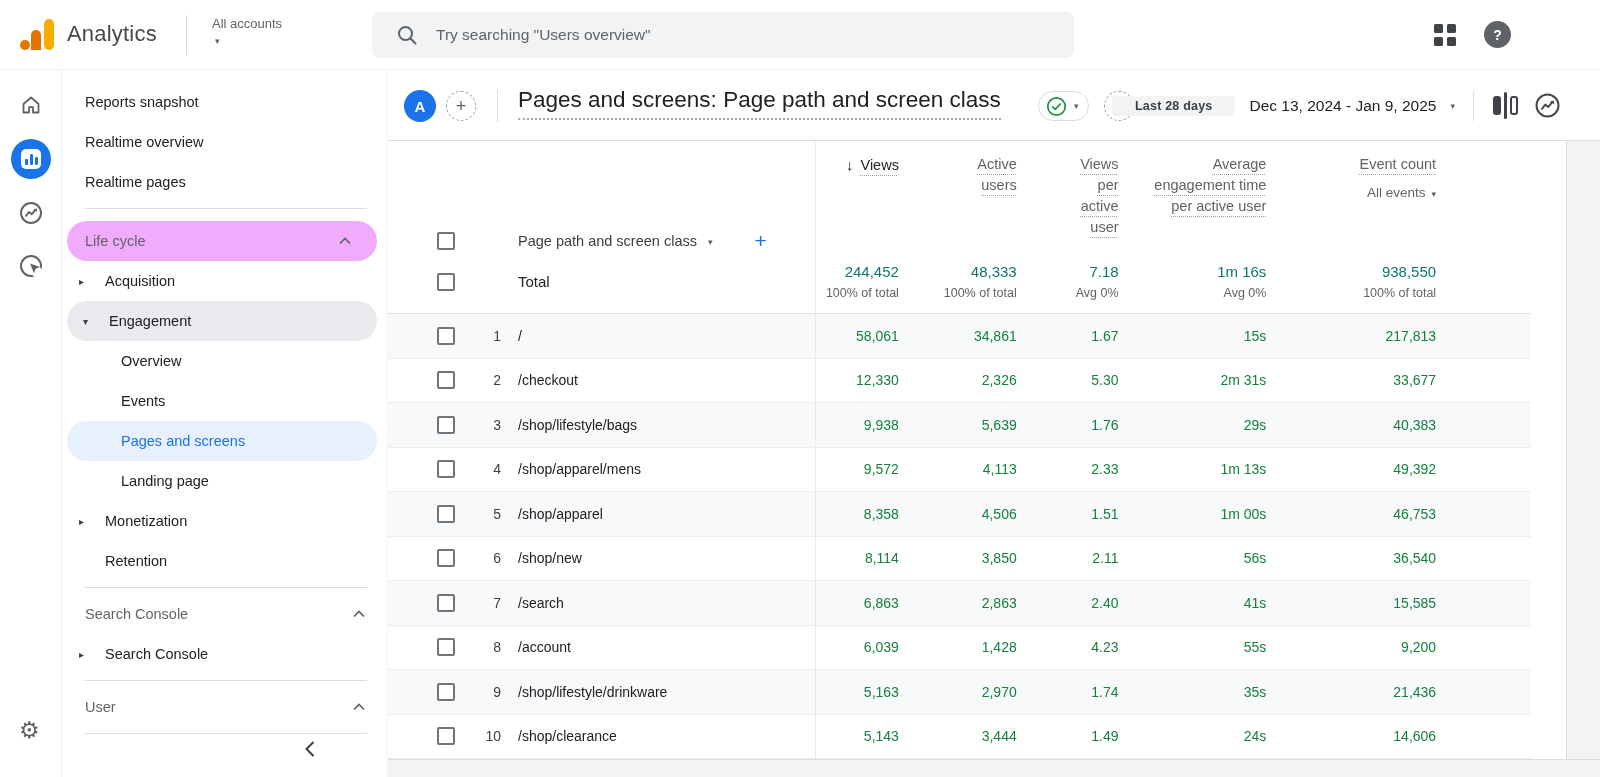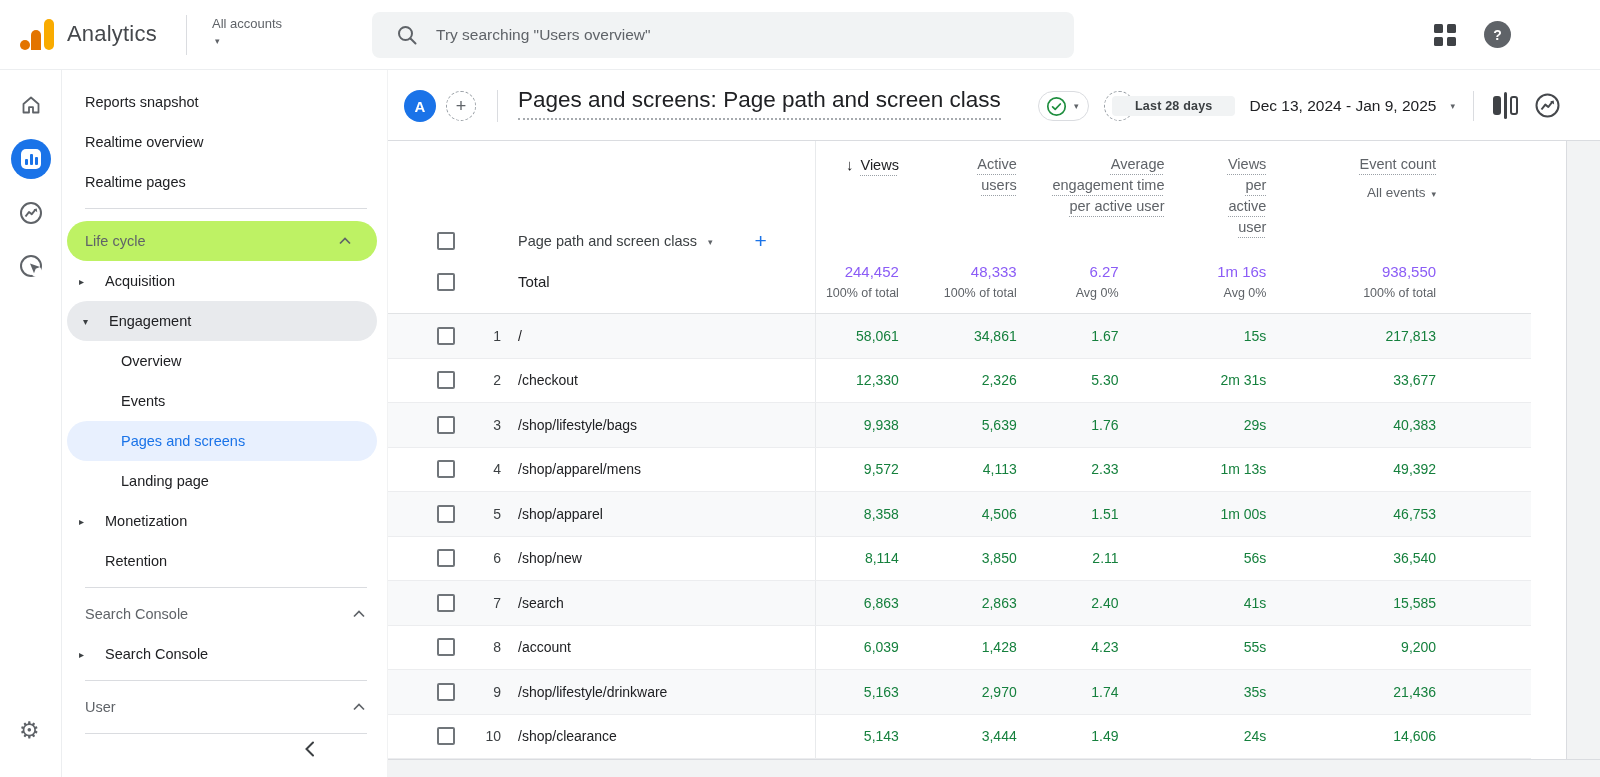--- a/index.html
+++ b/index.html
@@ -40,21 +40,21 @@
   .nav-item,.nav-header{height:40px;display:flex;align-items:center;position:relative;cursor:pointer}
   .nav-item.l1{padding-left:22px}
   .nav-item.l2{padding-left:16px}
   .nav-item.l2 .tri{width:26px;flex:none;font-size:10px;color:#3c4043}
   .nav-item.l2 .tri.r::before{content:"▸"}
   .nav-item.l2 .tri.d::before{content:"▾"}
   .nav-item.l2.noarrow{padding-left:42px}
   .nav-item.l3{padding-left:58px}
   .nav-header{padding-left:22px;color:#5f6368}
   .chev-up{position:absolute;right:22px;top:16px}
-  .pill-head{background:#bef264;border-radius:20px;margin:12px 10px 0 4px;padding-left:18px}
+  .pill-head{background:#f0abfc;border-radius:20px;margin:12px 10px 0 4px;padding-left:18px}
   .pill-head .chev-up{right:26px}
   .pill-item{background:#e8eaed;border-radius:20px;margin:0 10px 0 4px;padding-left:12px}
   .pill-sel{background:#e8f0fe;border-radius:20px;margin:0 10px 0 4px;padding-left:54px;color:#1a73e8}
   .nav-div{border-top:1px solid #dadce0;margin:6px 20px 6px 22px}
   .collapse-btn{position:absolute;left:238px;bottom:16px;width:22px;height:22px;cursor:pointer}
 
   
   .rpt-header{position:absolute;left:388px;top:70px;width:1212px;height:71px;background:#fff;border-bottom:1px solid #dadce0}
   .avatar{position:absolute;left:16px;top:20px;width:32px;height:32px;border-radius:50%;background:#1a73e8;color:#fff;font-size:15px;font-weight:bold;display:flex;align-items:center;justify-content:center}
   .dash-plus{width:30px;height:30px;border-radius:50%;border:1.5px dashed #9aa0a6;color:#5f6368;font-size:18px;display:flex;align-items:center;justify-content:center;cursor:pointer;background:#fff}
@@ -96,21 +96,21 @@
   .sorted{color:#202124}
   .sort-arrow{color:#202124;margin-right:7px;font-size:15px;text-decoration:none;display:inline-block}
   .sort-arrow::before{content:"↓"}
   .hw{display:inline-block;text-align:right}
   .hw-active{max-width:62px}.hw-vpa{max-width:52px}.hw-avg{max-width:114px}
   .evt-filter{margin-top:7px;color:#5f6368;font-size:13.5px;cursor:pointer;text-align:right}
   .evt-filter .caret{margin-left:6px}
 
   .trow-total{display:flex;width:1143px;height:64px;border-bottom:1px solid #e1e3e5}
   .total-label{margin-left:63px;font-size:15px;color:#202124}
-  .trow-total .mcell .v{font-size:15px;color:#8b5cf6}
+  .trow-total .mcell .v{font-size:15px;color:#0f766e}
   .trow-total .mcell .s{font-size:12.5px;color:#5f6368;margin-top:6px}
 
   .trow{display:flex;width:1143px;height:44.5px;border-bottom:1px solid #ecedef;font-size:14px}
   .trow.stripe{background:#f8f9fa}
   .rnum{width:33px;margin-left:13px;text-align:right;color:#3c4043;flex:none}
   .rpath{margin-left:17px;color:#202124}
   .trow .mcell span{color:#15803d}
 
   svg{display:block}
 </style>
@@ -301,25 +301,25 @@
           <span class="plus-blue"></span>
         </div>
       </div>
       <div class="c-metrics">
         <div class="mcell m-views">
           <span><span class="sort-arrow"></span><span class="dot-u sorted">Views</span></span>
         </div>
         <div class="mcell m-active">
           <span class="hw hw-active dot-u">Active users</span>
         </div>
+        <div class="mcell m-vpa">
+          <span class="hw hw-vpa dot-u">Views per active user</span>
+        </div>
         <div class="mcell m-avg">
           <span class="hw hw-avg dot-u">Average engagement time per active user</span>
-        </div>
-        <div class="mcell m-vpa">
-          <span class="hw hw-vpa dot-u">Views per active user</span>
         </div>
         <div class="mcell m-event">
           <span class="dot-u">Event count</span>
           <span class="evt-filter"><span>All events</span><span class="caret"></span></span>
         </div>
         <div class="mcell m-sp"></div>
       </div>
     </div>
 
     <div class="trow-total">
@@ -330,21 +330,21 @@
       <div class="c-metrics">
         <div class="mcell m-views">
             <span class="v">244,452</span>
             <span class="s">100% of total</span>
           </div>
         <div class="mcell m-active">
             <span class="v">48,333</span>
             <span class="s">100% of total</span>
           </div>
         <div class="mcell m-vpa">
-            <span class="v">6.27</span>
+            <span class="v">7.18</span>
             <span class="s">Avg 0%</span>
           </div>
         <div class="mcell m-avg">
             <span class="v">1m 16s</span>
             <span class="s">Avg 0%</span>
           </div>
         <div class="mcell m-event">
             <span class="v">938,550</span>
             <span class="s">100% of total</span>
           </div>

